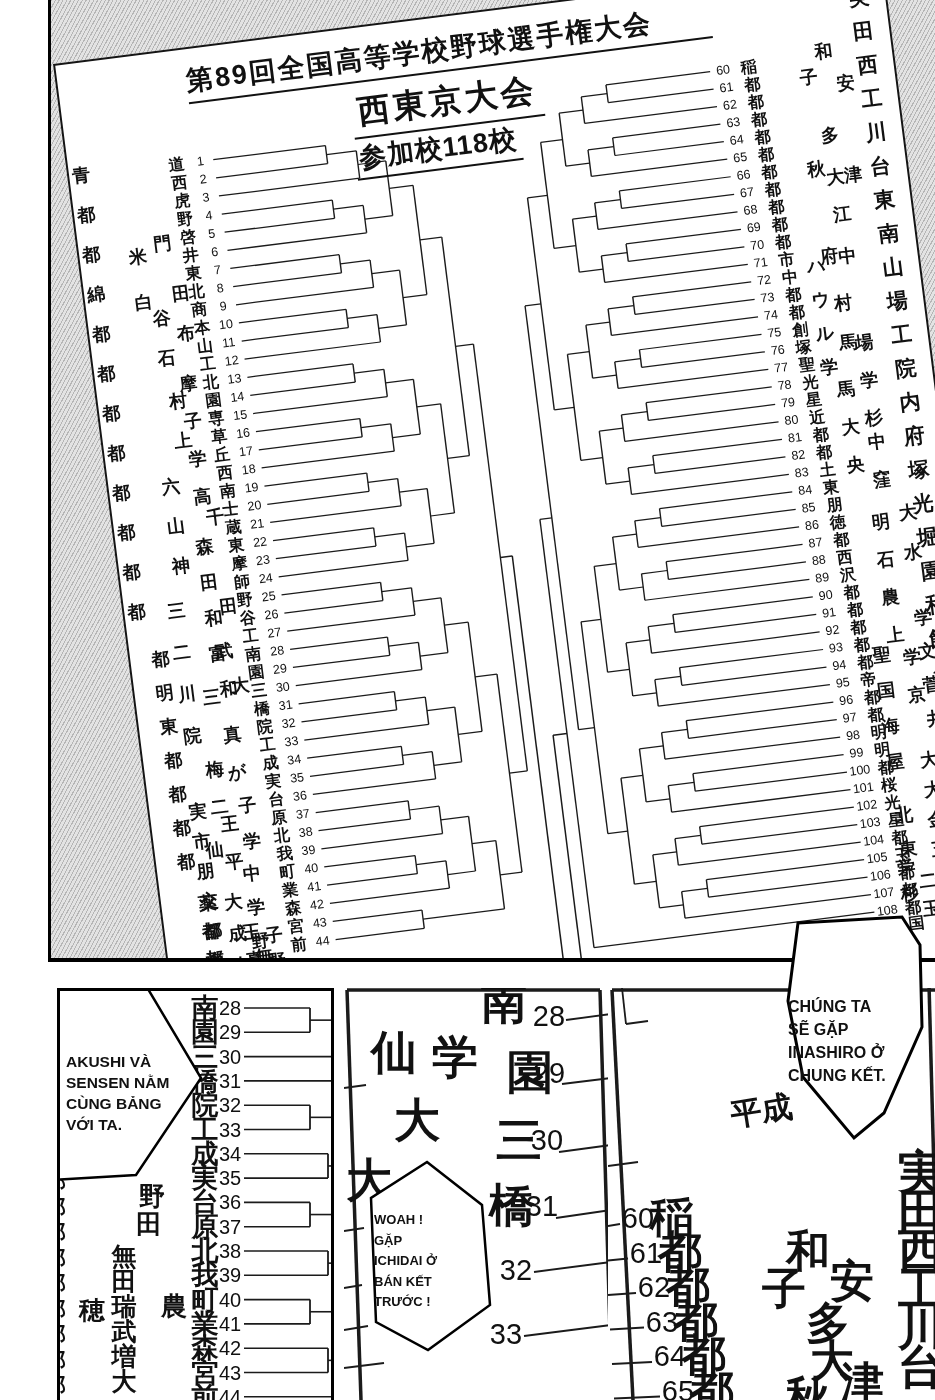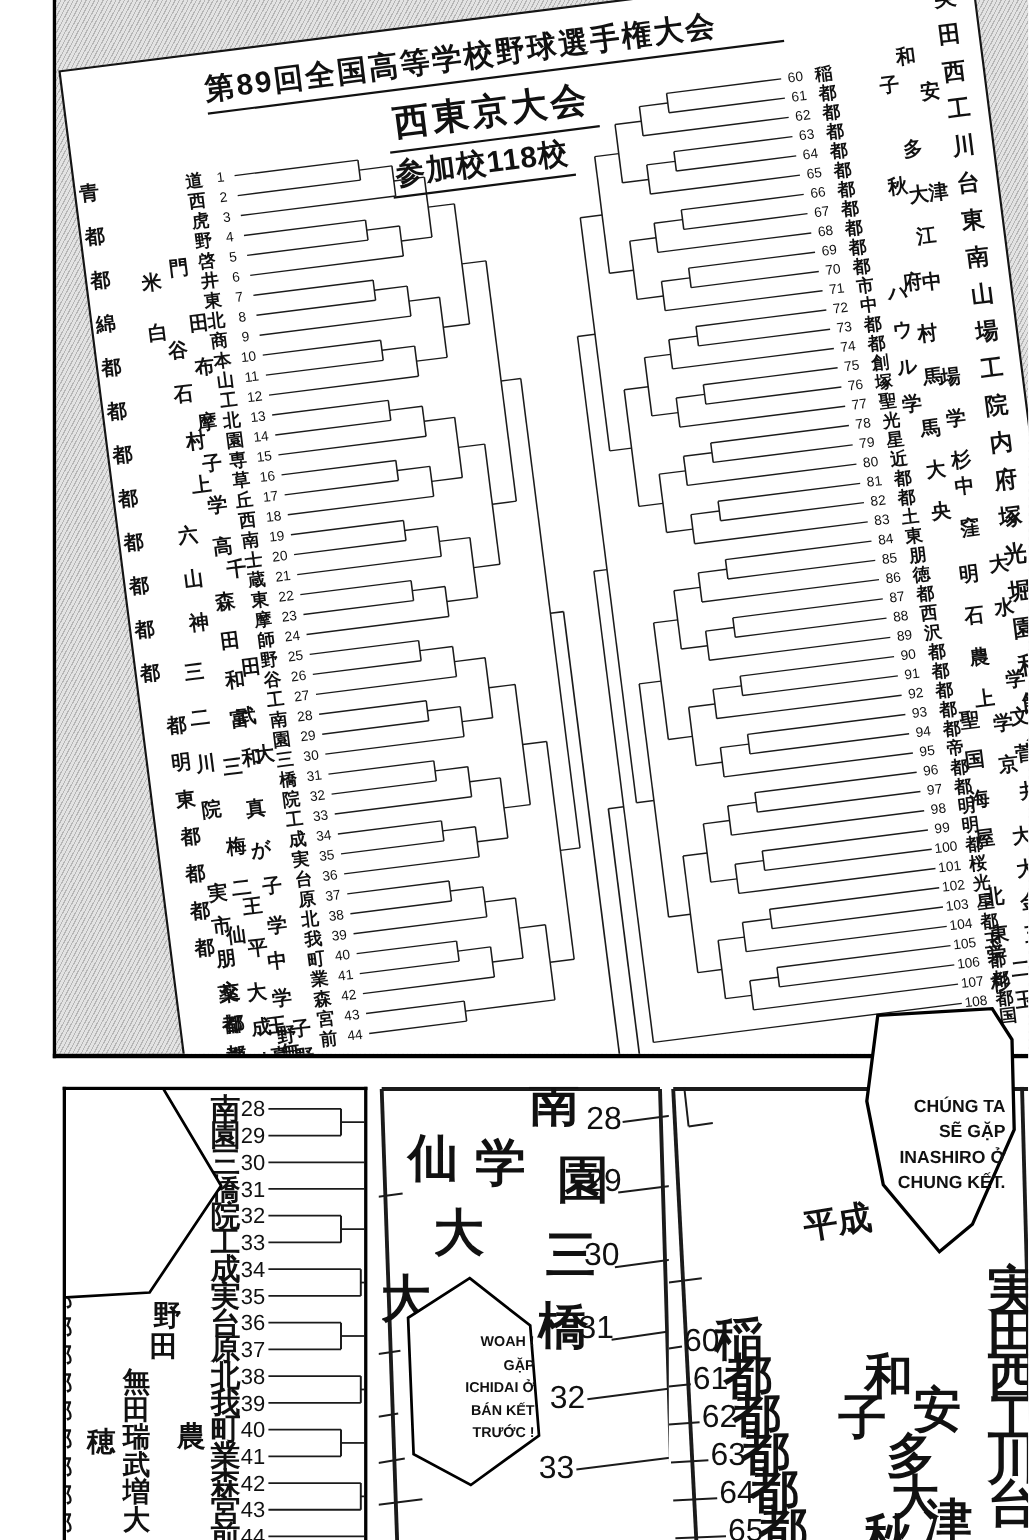--- a/index.html
+++ b/index.html
@@ -16,21 +16,21 @@
       letter-spacing:2px;border-bottom:2.5px solid #111;padding-bottom:3px;white-space:nowrap;}
   .t2{position:absolute;left:288px;top:62px;font-size:33px;font-weight:bold;letter-spacing:3px;
       border-bottom:2.5px solid #111;padding:0 6px 2px 6px;white-space:nowrap;}
   .t3{position:absolute;left:286px;top:112px;font-size:27px;font-weight:bold;letter-spacing:1px;
       border-bottom:2px solid #111;padding:0 4px 2px 4px;white-space:nowrap;}
   .panel{position:absolute;top:988px;height:412px;background:#fff;overflow:hidden;}
   .panel svg{position:absolute;left:0;top:0;}
   .panel-a{left:57px;width:277px;box-sizing:border-box;border:3.5px solid #000;border-bottom:none;}
   .panel-b{left:344px;width:268px;}
   .panel-c{left:608px;width:327px;}
-  .btext{position:absolute;text-align:right;white-space:pre-line;font-weight:bold;z-index:7;}
+  .btext{position:absolute;text-align:left;white-space:pre-line;font-weight:bold;z-index:7;}
   .bA{left:6px;top:60px;width:118px;font-size:15.5px;line-height:21px;}
   .bB{left:30px;top:222px;width:112px;font-size:13px;line-height:20.5px;}
   .bubble-c{position:absolute;left:770px;top:905px;width:165px;height:255px;z-index:6;}
   .bC{left:788px;top:995px;width:126px;font-size:16px;line-height:23px;position:absolute;}
 </style>
 </head>
 <body>
 
 <div class="page">
 
@@ -630,20 +630,24 @@
         <line x1="184" y1="89.9" x2="277" y2="89.9" stroke="#1b1b1b" stroke-width="1.6"></line>
         <line x1="184" y1="405.8" x2="277" y2="405.8" stroke="#1b1b1b" stroke-width="1.6"></line>
         <text x="-5" font-size="22" font-weight="bold" fill="#111" text-anchor="middle"><tspan x="-5" y="198">部</tspan><tspan x="-5" y="223.5">部</tspan><tspan x="-5" y="249">部</tspan><tspan x="-5" y="274.5">部</tspan><tspan x="-5" y="300">部</tspan><tspan x="-5" y="325.5">部</tspan><tspan x="-5" y="351">部</tspan><tspan x="-5" y="376.5">部</tspan><tspan x="-5" y="402">部</tspan></text>
         <text x="92" y="214" font-size="26" fill="#111" text-anchor="middle" font-weight="bold">野</text>
         <text x="89" y="242" font-size="26" fill="#111" text-anchor="middle" font-weight="bold">田</text>
         <text x="64" font-size="25" font-weight="bold" fill="#111" text-anchor="middle"><tspan x="64" y="274">無</tspan><tspan x="64" y="299">田</tspan><tspan x="64" y="324">瑞</tspan><tspan x="64" y="349">武</tspan><tspan x="64" y="374">増</tspan><tspan x="64" y="399">大</tspan></text>
         <text x="32" y="328" font-size="26" fill="#111" text-anchor="middle" font-weight="bold">穂</text>
         <text x="114" y="324" font-size="26" fill="#111" text-anchor="middle" font-weight="bold">農</text>
         <polygon points="-8,-2 88,-2 141,87 76,184 -8,189" fill="#fff" stroke="#000" stroke-width="2.5"></polygon>
       </svg>
+    <div class="btext bA">AKUSHI VÀ
+SENSEN NẰM
+CÙNG BẢNG
+VỚI TA.</div>
   </div>
 
   <div class="panel panel-b">
     <svg id="panelB-svg" width="268" height="412" viewBox="0 0 268 412">
         <line x1="3" y1="2" x2="256" y2="2" stroke="#1b1b1b" stroke-width="3.5"></line>
         <line x1="3" y1="2" x2="17" y2="412" stroke="#1b1b1b" stroke-width="3.5"></line>
         <line x1="256" y1="2" x2="268" y2="412" stroke="#1b1b1b" stroke-width="3.5"></line>
         <text x="160" y="30" font-size="46" fill="#111" text-anchor="middle" font-weight="bold">南</text>
         <text x="205" y="38" font-size="29" fill="#111" text-anchor="middle">28</text>
         <text x="50" y="80" font-size="46" fill="#111" text-anchor="middle" font-weight="bold">仙</text>

